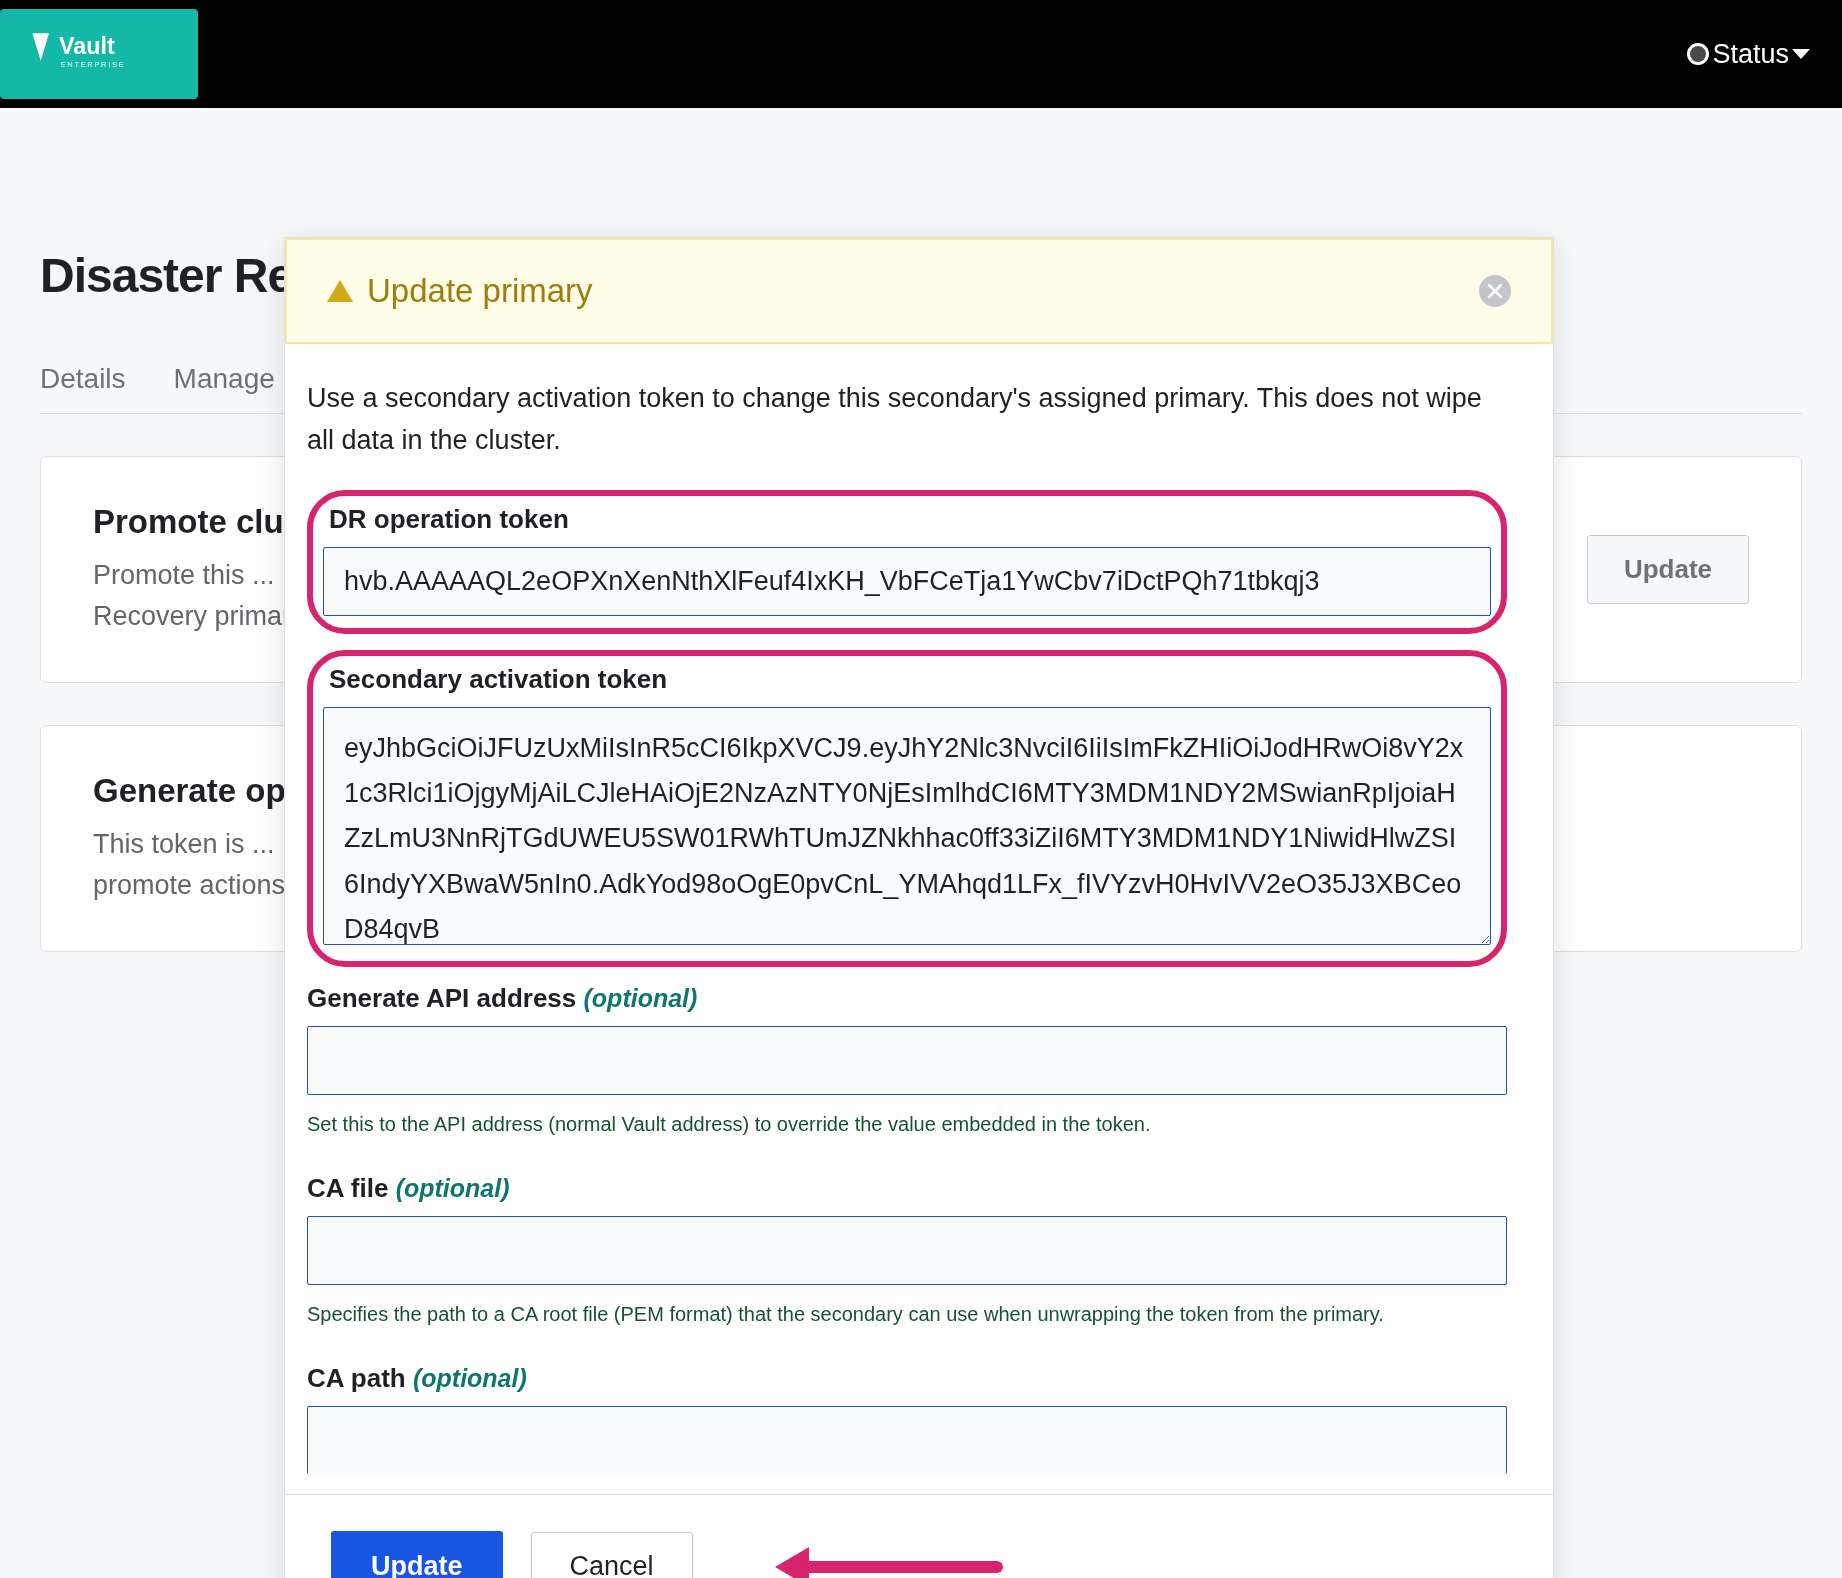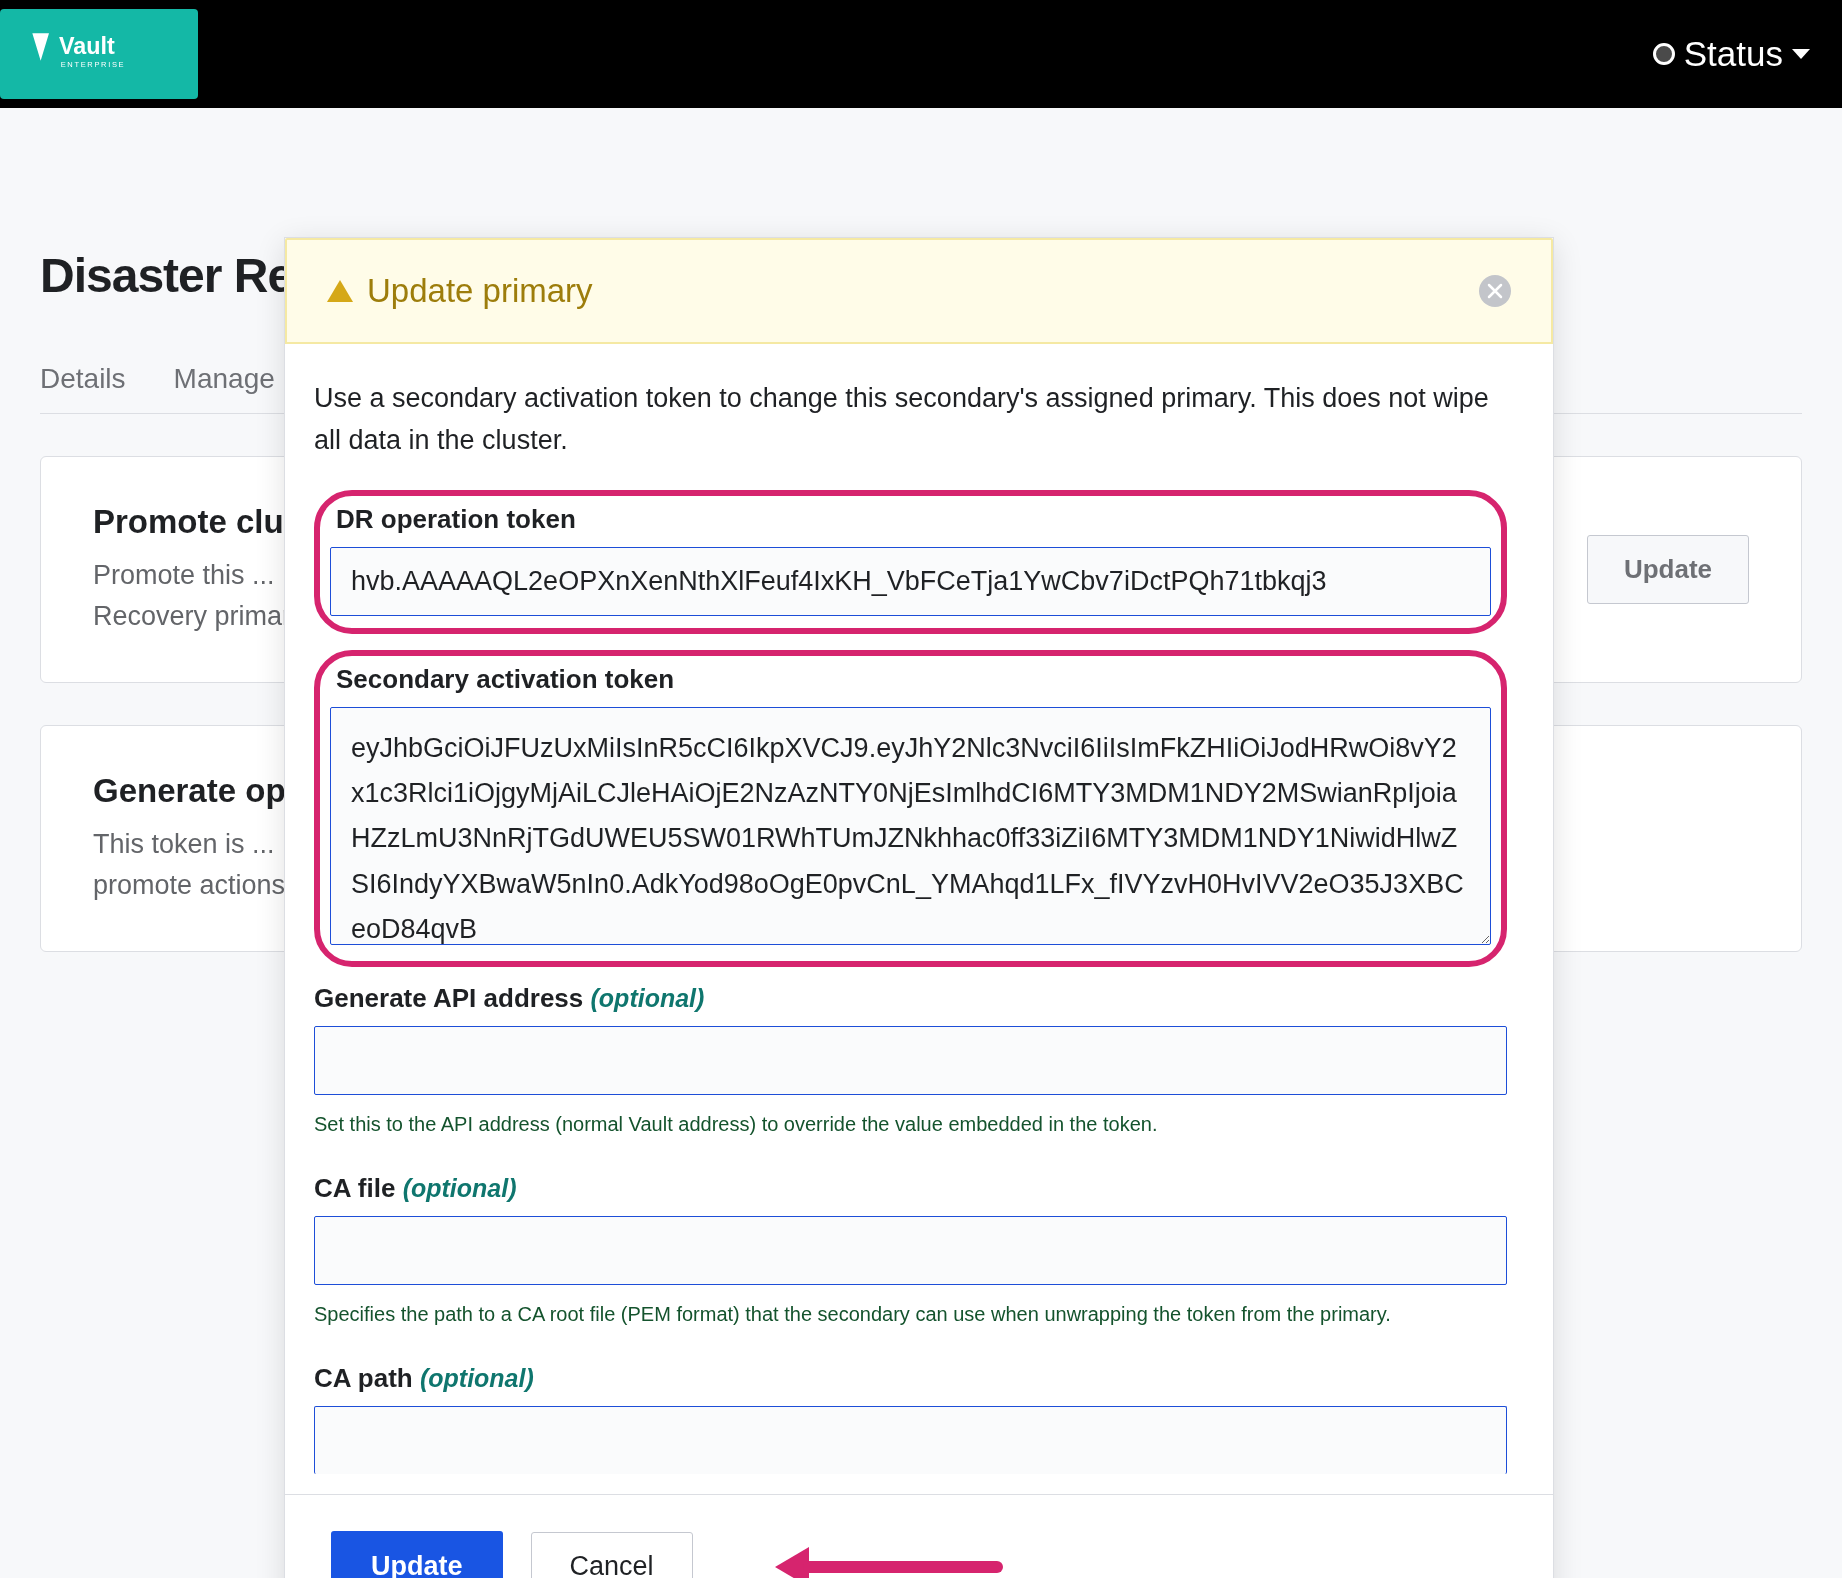--- a/index.html
+++ b/index.html
@@ -1,38 +1,38 @@
 <!DOCTYPE html>
 <html><head>
 <meta charset="utf-8">
 <style>
 * { box-sizing: border-box; margin: 0; padding: 0; }
 body { font-family: -apple-system, BlinkMacSystemFont, "Segoe UI", Helvetica, Arial, sans-serif; background: #f7f8fa; width: 1842px; height: 1578px; overflow: hidden; position: relative; }
 .topbar { background: #000; height: 108px; display: flex; align-items: center; justify-content: space-between; padding: 0 32px 0 0; }
 .logo-box { background: #14b8a6; width: 198px; height: 90px; display:flex; align-items:center; justify-content:center; border-radius:4px; margin-left:0; }
 .logo-box svg { height: 50px; }
-.status-pill { color:#fff; display:flex; align-items:center; gap:9px; font-size:35px; }
+.status-pill { color:#fff; display:flex; align-items:center; gap:3px; font-size:27px; }
 .status-dot { width:22px; height:22px; border:3px solid #fff; border-radius:50%; display:inline-block; background:#4a4a4a;}
 .chevron-down { width:0; height:0; border-left:9px solid transparent; border-right:9px solid transparent; border-top:10px solid #fff; }
 .page-bg { padding: 0 40px; }
 .page-title { font-size:48px; font-weight:700; color:#1f2124; margin-top:140px; letter-spacing:-1px;}
 .tabs { margin-top:60px; display:flex; gap:48px; border-bottom:1px solid #dcdee3; padding-bottom:18px;}
 .tabs span { font-size:28px; color:#6e7075; }
 .card { border:1px solid #dcdee3; border-radius:6px; background:#fff; margin-top:42px; padding:46px 52px; display:flex; justify-content:space-between; align-items:center;}
 .card h3 { font-size:33px; font-weight:700; color:#1f2124; margin-bottom:14px;}
 .card p { font-size:27px; color:#636569; line-height:1.5;}
 .card-btn { border:1px solid #c5c8d0; background:#f7f8fa; color:#6e7075; font-size:26px; font-weight:600; padding:18px 36px; border-radius:3px; }
 .overlay { position:absolute; inset:108px 0 0 0; }
 .modal { position:absolute; top:129px; left:284px; width:1270px; background:#fff; border:1px solid #dcdee3; box-shadow:0 6px 28px rgba(0,0,0,0.12); }
 .modal-header { background:#fffce8; border:2px solid #f5e9a3; padding:32px 40px; display:flex; align-items:center; justify-content:space-between; border-top-left-radius:2px; border-top-right-radius:2px;}
 .modal-title { display:flex; align-items:center; gap:14px; font-size:33px; font-weight:400; color:#9d7d0b;}
 .warn-icon { width:0; height:0; border-left:13px solid transparent; border-right:13px solid transparent; border-bottom:22px solid #d5a818; display:inline-block;}
 .close-btn { width:32px; height:32px; background:#c3c5ca; border-radius:50%; display:flex; align-items:center; justify-content:center; cursor:pointer;}
 .close-btn svg { width:16px; height:16px; }
-.modal-body { padding: 34px 46px 36px 29px; max-height:1150px; overflow:hidden; }
+.modal-body { padding: 34px 46px 36px 22px; max-height:1150px; overflow:hidden; }
 .modal-desc { font-size:27px; color:#1f2124; line-height:1.55; margin-bottom:28px;}
 .field-group { margin-bottom:34px; }
 .field-label { font-size:26px; font-weight:700; color:#1f2124; margin-bottom:12px; display:block;}
 .optional { font-weight:700; font-style:italic; color:#0f766e; font-size:25px;}
 .text-input { width:100%; border:1px solid #1d4ed8; background:#fafbfc; padding:18px 20px; font-size:27px; color:#1f2124; font-family:inherit; border-radius:2px;}
 .textarea { height:238px; resize:both; line-height:1.68; word-break:break-all; overflow:hidden;}
 .highlight-box { border:6px solid #d6246e; border-radius:38px; padding:8px 10px 12px 10px; margin-bottom:16px;}
 .highlight-box .field-label { margin-left:6px;}
 .help-text { font-size:20px; color:#14532d; margin-top:14px; line-height:1.5;}
 .modal-footer { border-top:1px solid #dcdee3; padding:36px 46px; display:flex; align-items:center; gap:28px; position:relative;}

